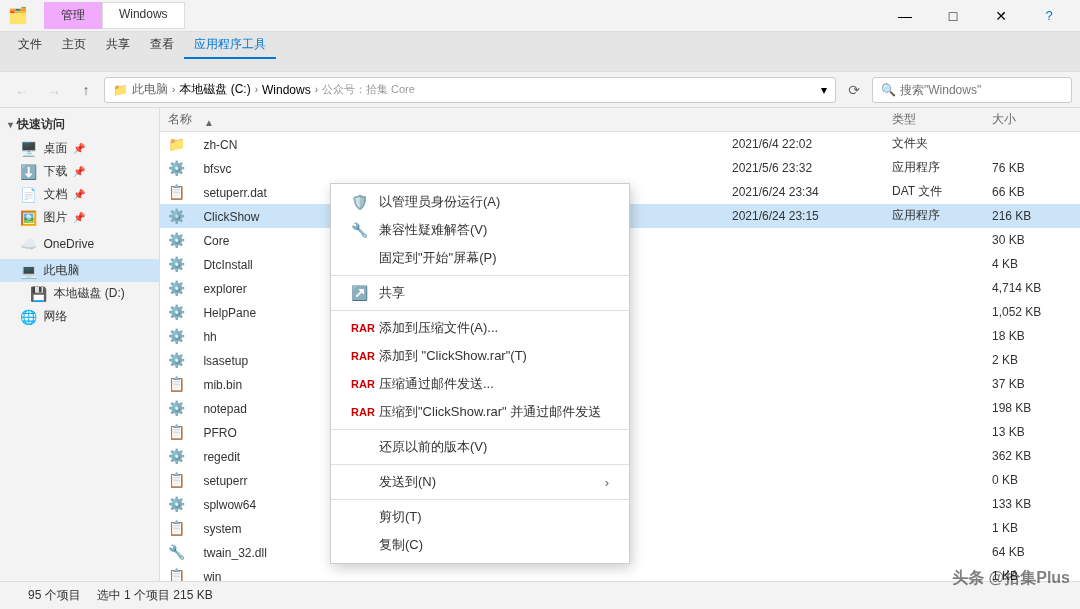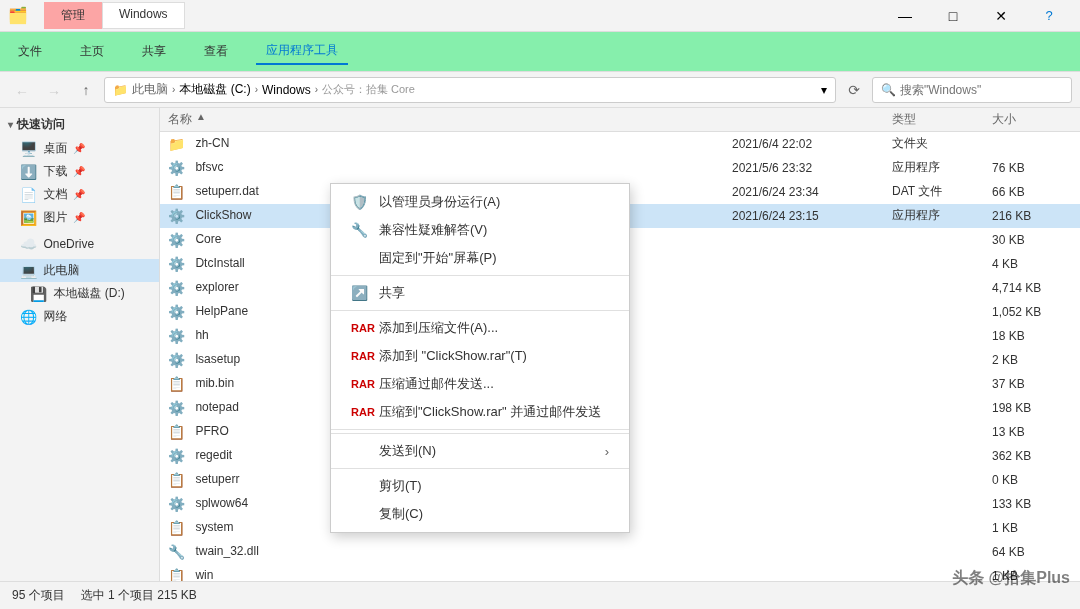--- a/index.html
+++ b/index.html
@@ -19,23 +19,23 @@
       color: #333;
     }
     .title-bar-right { margin-left: auto; display: flex; gap: 2px; }
     .win-btn {
       width: 46px; height: 32px; border: none; background: transparent;
       font-size: 14px; cursor: pointer; display: flex; align-items: center; justify-content: center;
     }
 
     
     .toolbar {
-      display: flex; align-items: center; height: 40px;
-      background: #86efac; border-bottom: 1px solid #ddd;
-      padding: 0 8px; gap: 18px;
+      display: flex; align-items: flex-start; height: 40px;
+      background: #e5e5e5; border-bottom: 1px solid #ddd;
+      padding: 0 8px; gap: 0;
     }
     .toolbar-btn {
       padding: 4px 10px; font-size: 12px; border: none;
       background: transparent; cursor: pointer; color: #333;
       display: flex; align-items: center; gap: 4px;
     }
 
     
     .address-bar {
       display: flex; align-items: center; height: 36px;
@@ -89,37 +89,37 @@
     .sidebar-item.active { background: #cce4f7; }
     .sidebar-item .icon { font-size: 14px; }
 
     
     .file-area { flex: 1; display: flex; flex-direction: column; overflow: hidden; }
     .file-list-header {
       display: flex; align-items: center; height: 24px;
       background: #f3f3f3; border-bottom: 1px solid #ddd;
       padding: 0 8px; font-size: 12px; color: #666;
     }
-    .col-name { flex: 1; display: flex; align-items: flex-start; gap: 4px; }
+    .col-name { flex: 1; display: flex; align-items: flex-end; gap: 12px; }
     .col-date { width: 160px; }
     .col-type { width: 100px; }
     .col-size { width: 80px; text-align: left; padding-right: 16px; }
     .file-list { flex: 1; overflow-y: auto; }
     .file-row {
       display: flex; align-items: center; height: 24px;
       padding: 0 8px; font-size: 12px; color: #333; cursor: pointer;
       border-bottom: 1px solid transparent;
     }
     .file-row.selected { background: #cce4f7; }
     .file-row .file-icon { font-size: 14px; margin-right: 6px; }
 
     
     .status-bar {
       height: 28px; background: #f3f3f3; border-top: 1px solid #ddd;
-      display: flex; align-items: center; padding: 0 12px;
+      display: flex; align-items: center; padding: 0 28px;
       font-size: 12px; color: #333; gap: 16px;
     }
 
     
     .context-menu {
       position: absolute; top: 183px; left: 330px;
       width: 300px; background: #fff; border: 1px solid #ccc;
       box-shadow: 2px 4px 12px rgba(0,0,0,0.2);
       z-index: 100; padding: 4px 0;
     }
@@ -146,21 +146,21 @@
     .pin-icon-blue { color: #0078d4; font-size: 10px; }
   </style>
 </head>
 <body>
 
 <div class="title-bar">
   <div class="title-bar-left">
 
     <span style="font-size:16px; margin-right:4px;">🗂️</span>
     <div class="title-bar-tabs">
-      <div class="title-tab" style="background:#fca5a5; color:#333;font-family:Liberation Mono, monospace;">
+      <div class="title-tab" style="background:#f0abfc; color:#333;font-family:Liberation Mono, monospace;">
         <span>管理</span>
       </div>
       <div class="title-tab" style="background:#fff; border:1px solid #ddd; color:#333;">
         <span>Windows</span>
       </div>
     </div>
   </div>
   <div class="title-bar-right">
     <button class="win-btn">—</button>
     <button class="win-btn">□</button>
@@ -479,20 +479,24 @@
     </div>
     <div class="ctx-item">
       <span class="ctx-icon" style="color:#c00; font-weight:bold; font-size:11px;">RAR</span>
       <span>压缩通过邮件发送...</span>
     </div>
     <div class="ctx-item">
       <span class="ctx-icon" style="color:#c00; font-weight:bold; font-size:11px;">RAR</span>
       <span>压缩到"ClickShow.rar" 并通过邮件发送</span>
     </div>
     <div class="ctx-sep"></div>
+    <div class="ctx-item">
+      <span class="ctx-icon"></span>
+      <span>还原以前的版本(V)</span>
+    </div>
     <div class="ctx-sep"></div>
     <div class="ctx-item">
       <span class="ctx-icon"></span>
       <span>发送到(N)</span>
       <span class="arrow">›</span>
     </div>
     <div class="ctx-sep"></div>
     <div class="ctx-item">
       <span class="ctx-icon"></span>
       <span>剪切(T)</span>

